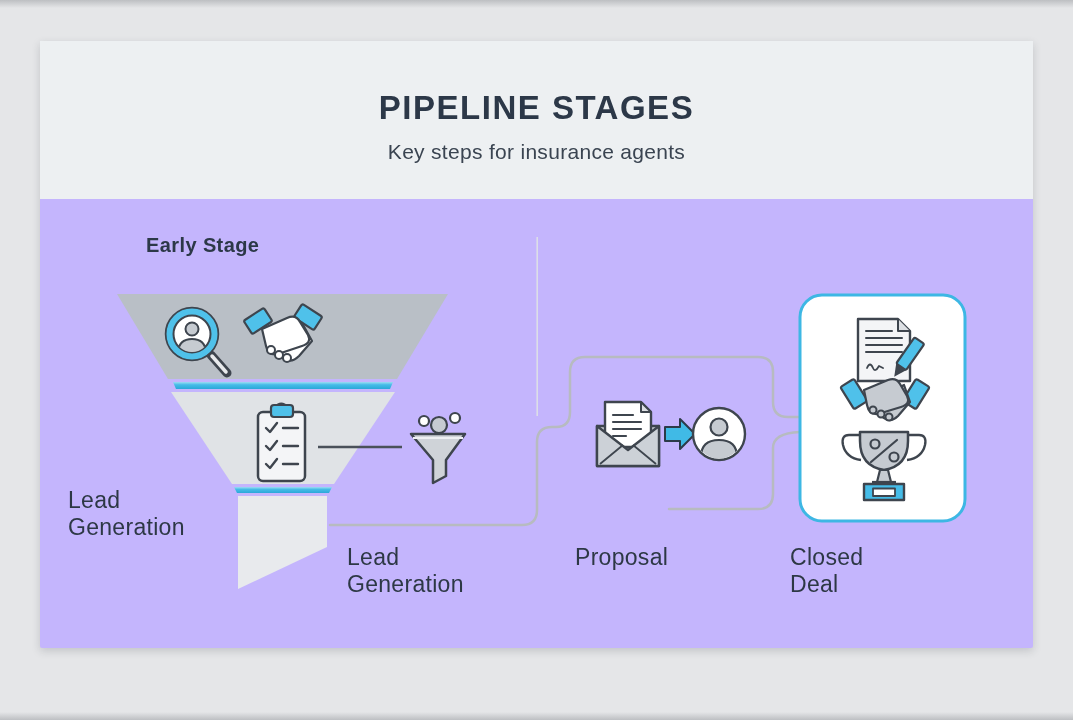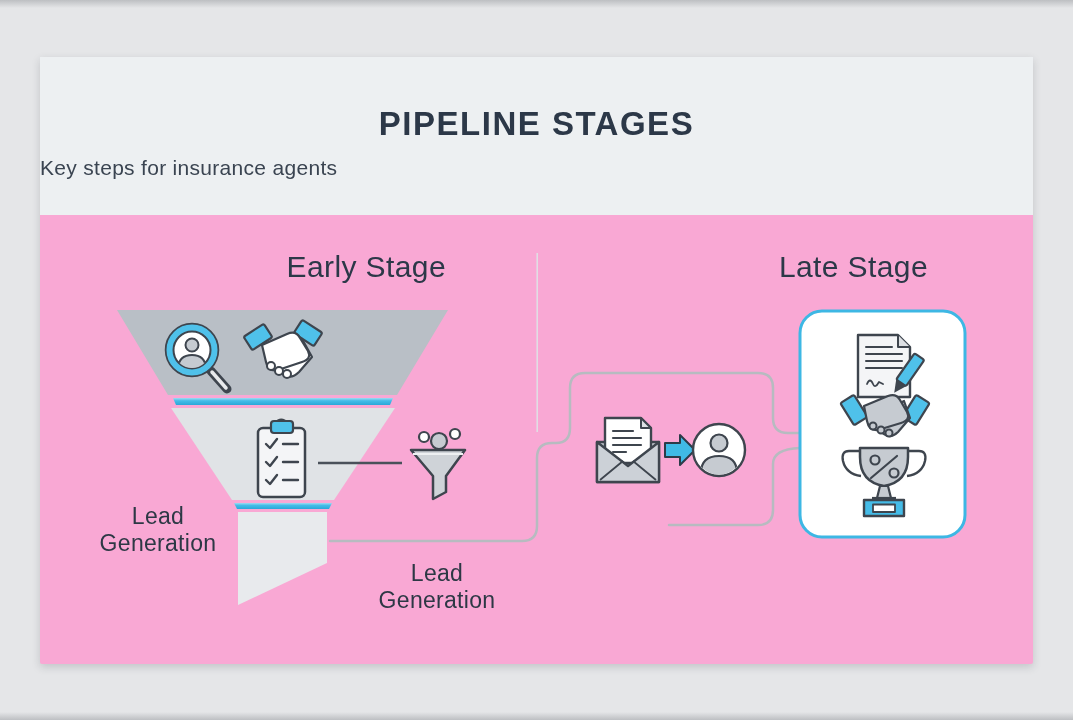--- a/index.html
+++ b/index.html
@@ -6,66 +6,65 @@
   body{
     width:1073px;height:720px;position:relative;overflow:hidden;
     background:#e5e6e8;
     font-family:"Liberation Sans", sans-serif;
   }
   .edge-shade-top{position:absolute;left:0;top:0;width:100%;height:8px;
     background:linear-gradient(to bottom, rgba(70,75,82,0.25), rgba(70,75,82,0));}
   .edge-shade-bottom{position:absolute;left:0;bottom:0;width:100%;height:8px;
     background:linear-gradient(to top, rgba(70,75,82,0.25), rgba(70,75,82,0));}
   .card{
-    position:absolute;left:40px;top:57px;width:993px;height:607px;
-    background:#f9a8d4;border-radius:2px;
+    position:absolute;left:40px;top:41px;width:993px;height:607px;
+    background:#c4b5fd;border-radius:2px;
     box-shadow:0 3px 9px rgba(40,45,55,0.18);
   }
   .header-band{
     position:absolute;left:0;top:0;width:100%;height:158px;
     background:#edf0f2;
   }
   .title{
     position:absolute;left:0;top:48px;width:100%;text-align:center;
     font-size:33px;font-weight:700;letter-spacing:1.5px;color:#2c3848;
   }
   .subtitle{
-    position:absolute;left:0;top:99px;width:100%;
+    position:absolute;left:0;top:99px;width:100%;text-align:center;
     font-size:21px;font-weight:400;letter-spacing:0.3px;color:#3a4451;
   }
   .stage-heading{
-    position:absolute;top:193px;width:300px;text-align:right;
-    font-size:30px;font-weight:400;letter-spacing:0.4px;color:#2c3848;
+    position:absolute;top:193px;width:300px;text-align:left;
+    font-size:20px;font-weight:700;letter-spacing:0.4px;color:#2c3848;
   }
   .stage-heading.early{left:106px;}
   .stage-heading.late{left:588px;}
   .diagram{position:absolute;left:0;top:0;width:993px;height:607px;}
   .label{
-    position:absolute;width:180px;text-align:center;
+    position:absolute;width:180px;text-align:left;
     font-size:23px;font-weight:500;line-height:1.18;letter-spacing:0.3px;color:#2d3845;
   }
   .label.lbl-funnel-left{left:28px;top:446px;}
   .label.lbl-qualification{left:300px;top:448px;width:200px;}
   .label.lbl-funnel-bottom{left:307px;top:503px;}
   .label.lbl-proposal{left:535px;top:503px;}
   .label.lbl-closed{left:750px;top:503px;}
 </style>
 </head>
 <body>
 
 <div class="edge-shade-top"></div>
 <div class="edge-shade-bottom"></div>
 
 <div class="card">
   <div class="header-band"></div>
   <div class="title">PIPELINE STAGES</div>
   <div class="subtitle">Key steps for insurance agents</div>
 
   <div class="stage-heading early">Early Stage</div>
-  <div class="stage-heading late">Late Stage</div>
 
   <svg class="diagram" viewBox="0 0 993 607" xmlns="http://www.w3.org/2000/svg">
     <defs>
       <linearGradient id="blueLine" x1="0" y1="0" x2="0" y2="1">
         <stop offset="0%" stop-color="#9fdcf2"></stop>
         <stop offset="40%" stop-color="#45bce8"></stop>
         <stop offset="100%" stop-color="#2ba8d8"></stop>
       </linearGradient>
       <clipPath id="cpSearch">
           <circle cx="152" cy="293" r="18"></circle>
@@ -204,15 +203,20 @@
     <div>Generation</div>
   </div>
 
 
   <div class="label lbl-funnel-bottom">
     <div>Lead</div>
     <div>Generation</div>
   </div>
 
   <div class="label lbl-proposal">
-  </div>
-
+    <div>Proposal</div>
+  </div>
+
+  <div class="label lbl-closed">
+    <div>Closed</div>
+    <div>Deal</div>
+  </div>
 </div>
 
 </body></html>

